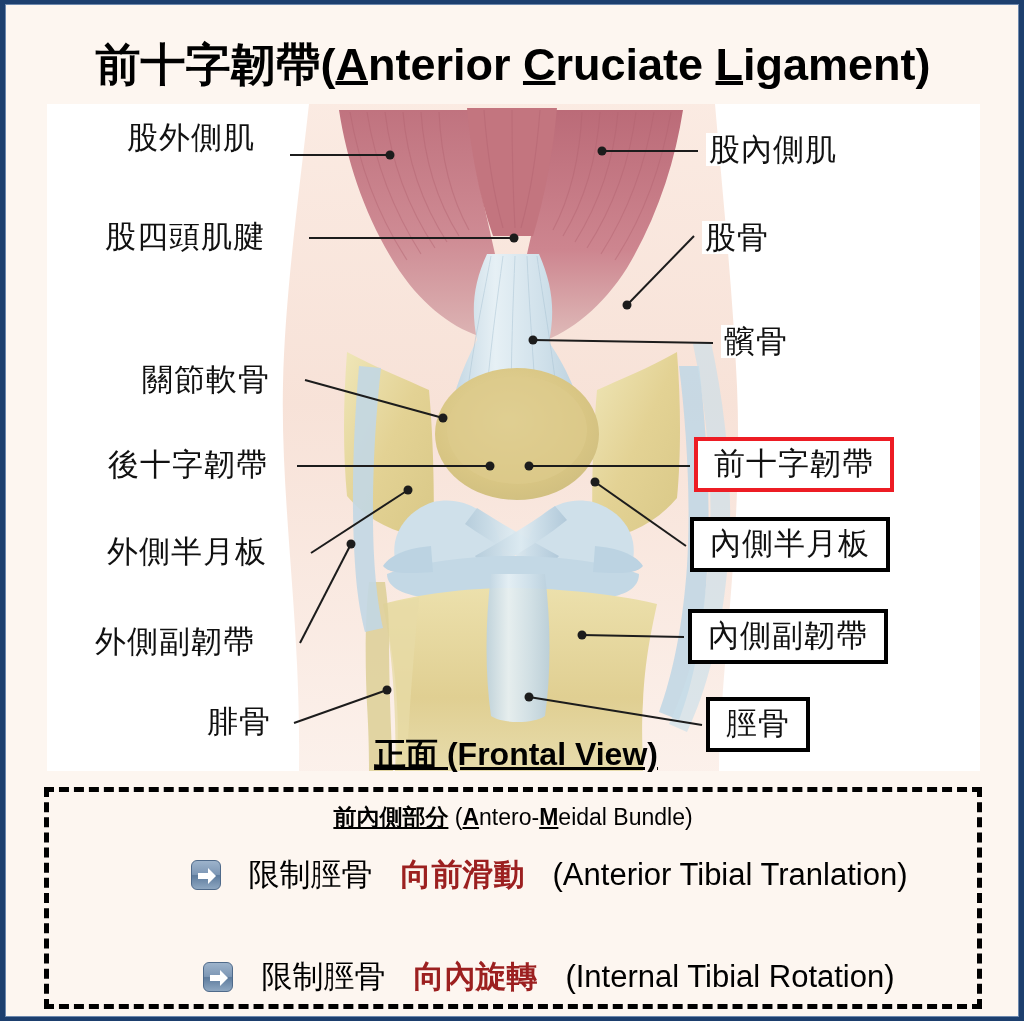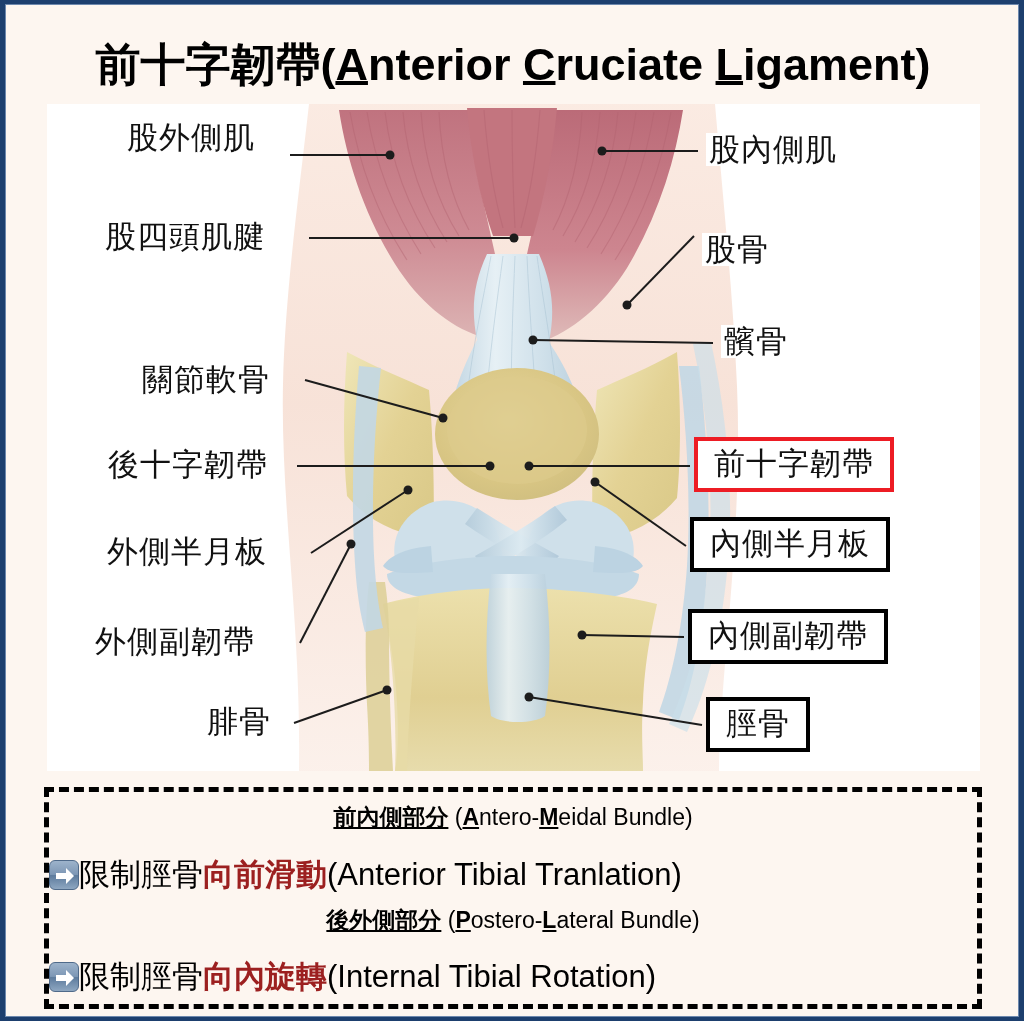--- a/index.html
+++ b/index.html
@@ -105,22 +105,23 @@
     font-size: 23px;
     font-weight: bold;
   }
   .bundle .cn { text-decoration: underline; text-underline-offset: 2px; }
   .bundle .en { font-weight: normal; }
   .bundle .en .u { text-decoration: underline; font-weight: bold; }
   .effect {
     font-size: 31px;
     display: flex;
     align-items: center;
-    justify-content: flex-start;
-    gap: 0;
+    justify-content: center;
+    gap: 28px;
+    margin-left: 36px;
   }
   .effect .red { color: #9c2020; font-weight: bold; }
   .arrow-icon {
     display: inline-block;
     width: 30px; height: 30px;
     border-radius: 6px;
     background: linear-gradient(to bottom, #9db3cb 0%, #7d97b5 48%, #5d7b9d 52%, #8ea7c1 100%);
     border: 1px solid #4f6a8a;
     position: relative;
     flex: 0 0 auto;
@@ -294,46 +295,44 @@
 
   <div id="labels-layer">
       <div class="lbl plain" style="left: 118px; top: 116px;">股外側肌</div>
       <div class="lbl plain" style="left: 96px; top: 215px;">股四頭肌腱</div>
       <div class="lbl plain" style="left: 133px; top: 358px;">關節軟骨</div>
       <div class="lbl plain" style="left: 99px; top: 443px;">後十字韌帶</div>
       <div class="lbl plain" style="left: 98px; top: 530px;">外側半月板</div>
       <div class="lbl plain" style="left: 86px; top: 620px;">外側副韌帶</div>
       <div class="lbl plain" style="left: 198px; top: 700px;">腓骨</div>
       <div class="lbl plain" style="left: 700px; top: 128px;">股內側肌</div>
-      <div class="lbl plain" style="left: 696px; top: 228px;">股骨</div>
+      <div class="lbl plain" style="left: 696px; top: 216px;">股骨</div>
       <div class="lbl plain" style="left: 715px; top: 320px;">髕骨</div>
       <div class="boxlbl red" style="left: 688px; top: 432px;">前十字韌帶</div>
       <div class="boxlbl" style="left: 684px; top: 512px;">內側半月板</div>
       <div class="boxlbl" style="left: 682px; top: 604px;">內側副韌帶</div>
       <div class="boxlbl" style="left: 700px; top: 692px;">脛骨</div>
     </div>
 
+  <div id="frontal">正面 (Frontal View)</div>
 
   <div id="bottombox">
     <div class="bline bundle" style="top:10px;">
       <span class="cn">前內側部分</span><span class="en" id="b1en"><span> (</span><span class="u">A</span><span>ntero-</span><span class="u">M</span><span>eidal Bundle)</span></span>
     </div>
     <div class="bline effect" style="top:62px;">
       <span class="arrow-icon">
         <svg width="22" height="20" viewBox="0 0 22 20">
             <path d="M2 7 L12 7 L12 2 L20 10 L12 18 L12 13 L2 13 Z" fill="#ffffff"></path>
           </svg>
       </span>
       <span>限制脛骨</span>
         <span class="red">向前滑動</span>
         <span>(Anterior Tibial Tranlation)</span>
     </div>
-    <div class="bline bundle" style="top:113px;">
-      <span class="cn">後外側部分</span><span class="en" id="b2en"><span> (</span><span class="u">P</span><span>ostero-</span><span class="u">L</span><span>ateral Bundle)</span></span>
-    </div>
     <div class="bline effect" style="top:164px;">
       <span class="arrow-icon">
         <svg width="22" height="20" viewBox="0 0 22 20">
             <path d="M2 7 L12 7 L12 2 L20 10 L12 18 L12 13 L2 13 Z" fill="#ffffff"></path>
           </svg>
       </span>
       <span>限制脛骨</span>
         <span class="red">向內旋轉</span>
         <span>(Internal Tibial Rotation)</span>
     </div>

